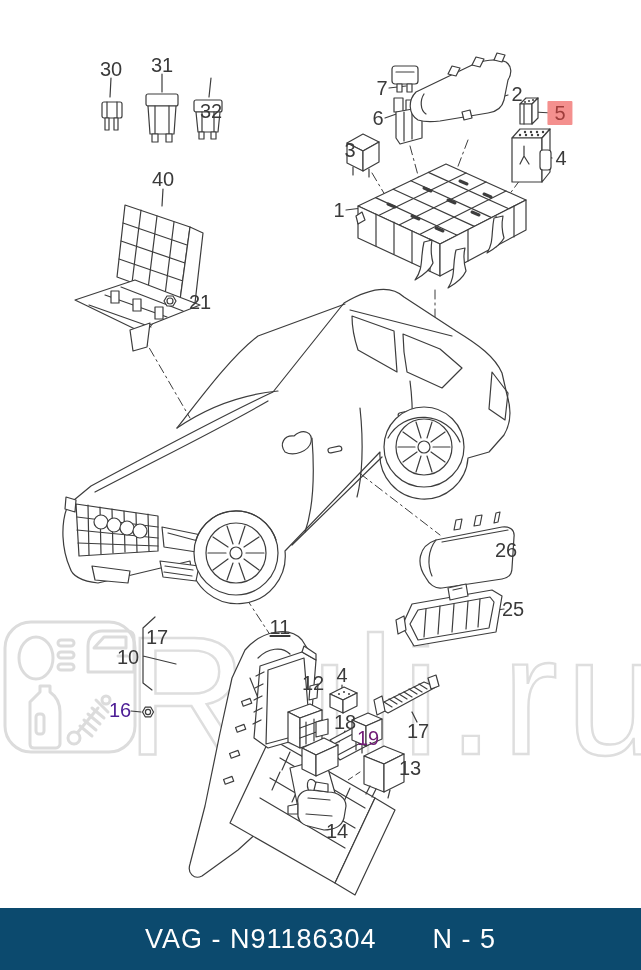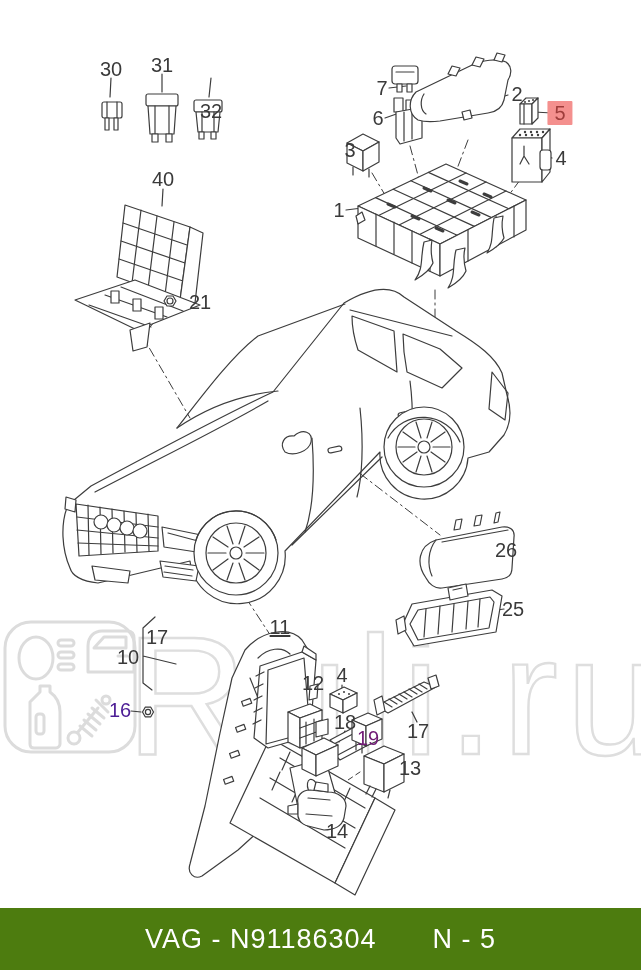--- a/index.html
+++ b/index.html
@@ -390,18 +390,18 @@
       <div class="callout" style="left: 280px; top: 627px; color: rgb(58, 58, 58); text-decoration: underline;">11</div>
       <div class="callout" style="left: 313px; top: 683px; color: rgb(58, 58, 58);">12</div>
       <div class="callout" style="left: 342px; top: 675px; color: rgb(58, 58, 58);">4</div>
       <div class="callout" style="left: 345px; top: 722px; color: rgb(58, 58, 58);">18</div>
       <div class="callout muted" style="left: 368px; top: 706px; color: #701a75; margin-top: 32px;">19</div>
       <div class="callout" style="left: 418px; top: 731px; color: rgb(58, 58, 58);">17</div>
       <div class="callout" style="left: 410px; top: 768px; color: rgb(58, 58, 58);">13</div>
       <div class="callout" style="left: 337px; top: 831px; color: rgb(58, 58, 58);">14</div>
     </div>
 
-<div id="footer-bar" style="background: #4d7c0f; color: rgb(255, 255, 255);">
+<div id="footer-bar" style="background: #0c4a6e; color: rgb(255, 255, 255);">
   <span>VAG - N91186304</span>
   <span>N - 5</span>
 </div>
 
 </div>
 
 </body></html>

